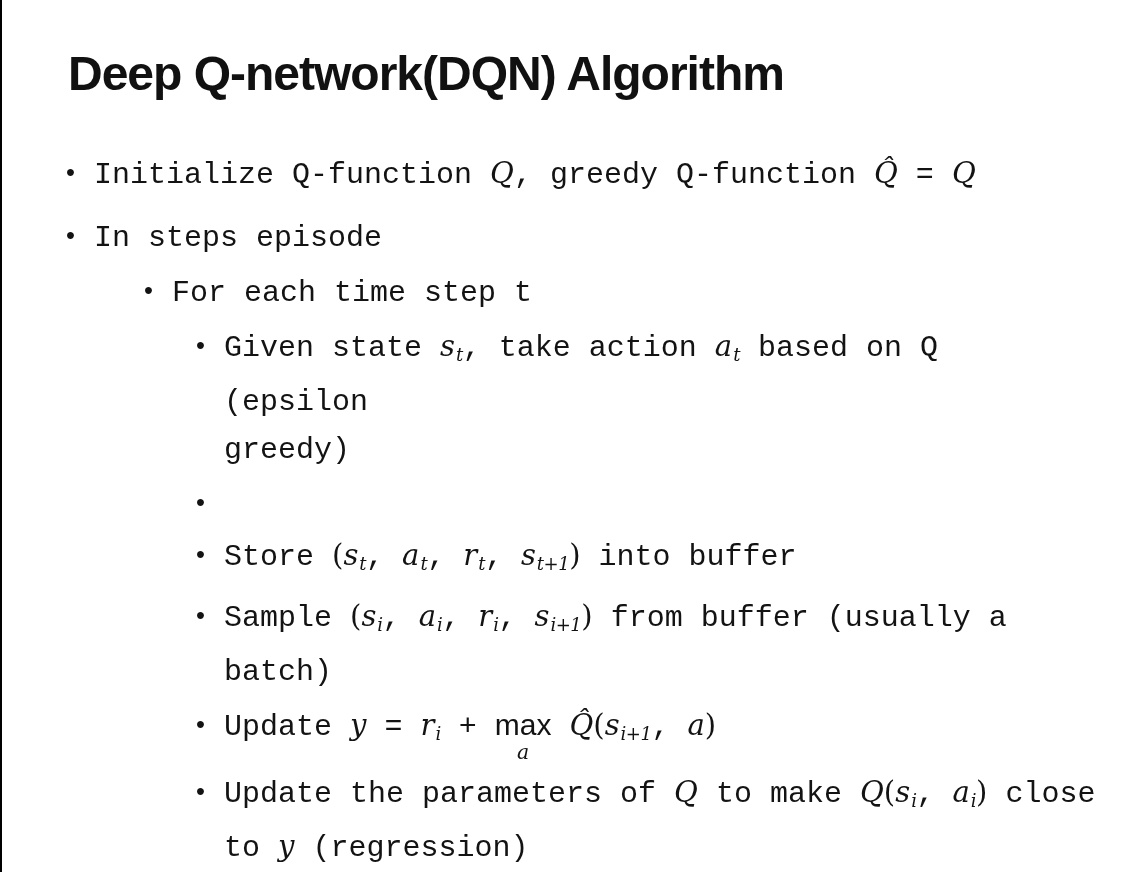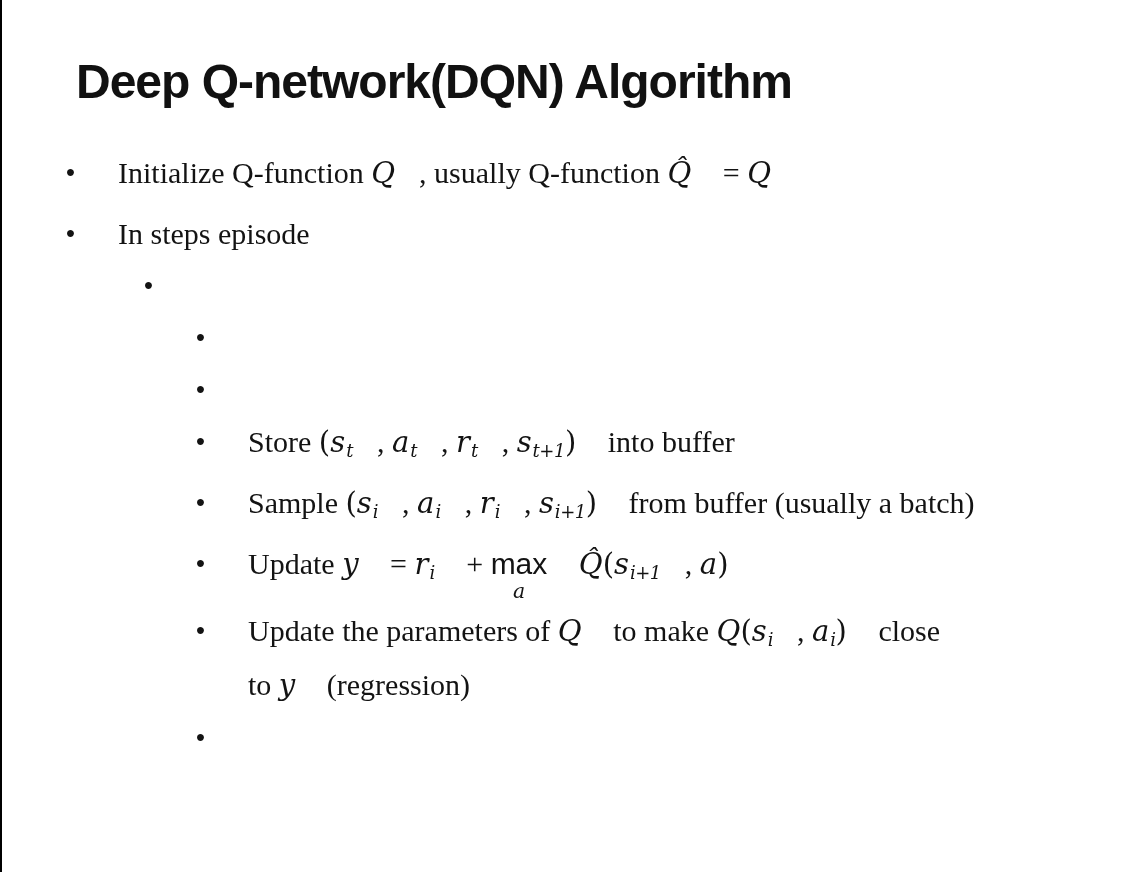--- a/index.html
+++ b/index.html
@@ -15,21 +15,21 @@
   .left-border {
     position: absolute;
     left: 0; top: 0;
     width: 2px; height: 100%;
     background: #000000;
   }
   .title {
     position: absolute;
     left: 64px;
     top: 42px;
-    margin: 12px;
+    margin: 4px;
     font-size: 48px;
     font-weight: bold;
     letter-spacing: -1px;
     color: #111111;
     white-space: nowrap;
   }
   .bullets {
     position: absolute;
     left: 66px;
     top: 150px;
@@ -44,21 +44,21 @@
   .bullet-row.l1 { padding-left: 0;     margin-top: 15px; }
   .bullet-row.l2 { padding-left: 78px;  margin-top: 7px; }
   .bullet-row.l3 { padding-left: 130px; margin-top: 7px; }
   .bullet-row:first-child { margin-top: 0; }
   .bullet-glyph {
     flex: none;
     width: 28px;
     font-size: 0.85em;
   }
   .bullet-text { flex: 1 1 auto; }
-  .seg-p { font-family: Liberation Serif, serif; margin-left: 24px; }
+  .seg-p { font-family: Liberation Mono, monospace; }
   .seg-m {
     font-family: "DejaVu Serif", serif;
     font-style: italic;
     font-size: 0.97em;
   }
   .seg-d {
     font-family: "DejaVu Serif", serif;
     font-style: normal;
     font-size: 0.97em;
   }
@@ -89,31 +89,33 @@
 </style>
 </head>
 <body>
 
 <div class="slide">
   <div class="left-border"></div>
   <h1 class="title">Deep Q-network(DQN) Algorithm</h1>
   <div class="bullets">
       <div class="bullet-row l1">
         <span class="bullet-glyph">•</span>
-        <div class="bullet-text"><span class="seg-p">Initialize Q-function </span><span class="seg-m">Q</span><span class="seg-p">, usually Q-function </span><span class="seg-m">Q̂</span><span class="seg-p"> = </span><span class="seg-m">Q</span></div>
+        <div class="bullet-text"><span class="seg-p">Initialize Q-function </span><span class="seg-m">Q</span><span class="seg-p">, greedy Q-function </span><span class="seg-m">Q̂</span><span class="seg-p"> = </span><span class="seg-m">Q</span></div>
       </div>
       <div class="bullet-row l1">
         <span class="bullet-glyph">•</span>
         <div class="bullet-text"><span class="seg-p">In steps episode</span></div>
       </div>
       <div class="bullet-row l2">
         <span class="bullet-glyph">•</span>
+        <div class="bullet-text"><span class="seg-p">For each time step t</span></div>
       </div>
       <div class="bullet-row l3">
         <span class="bullet-glyph">•</span>
+        <div class="bullet-text"><span class="seg-p">Given state </span><span class="seg-m">s<span class="seg-sub">t</span></span><span class="seg-p">, take action </span><span class="seg-m">a<span class="seg-sub">t</span></span><span class="seg-p"> based on Q (epsilon</span><br><span class="seg-p">greedy)</span></div>
       </div>
       <div class="bullet-row l3">
         <span class="bullet-glyph">•</span>
       </div>
       <div class="bullet-row l3">
         <span class="bullet-glyph">•</span>
         <div class="bullet-text"><span class="seg-p">Store </span><span class="seg-d">(</span><span class="seg-m">s<span class="seg-sub">t</span></span><span class="seg-p">, </span><span class="seg-m">a<span class="seg-sub">t</span></span><span class="seg-p">, </span><span class="seg-m">r<span class="seg-sub">t</span></span><span class="seg-p">, </span><span class="seg-m">s<span class="seg-sub">t+1</span></span><span class="seg-d">)</span><span class="seg-p"> into buffer</span></div>
       </div>
       <div class="bullet-row l3">
         <span class="bullet-glyph">•</span>

